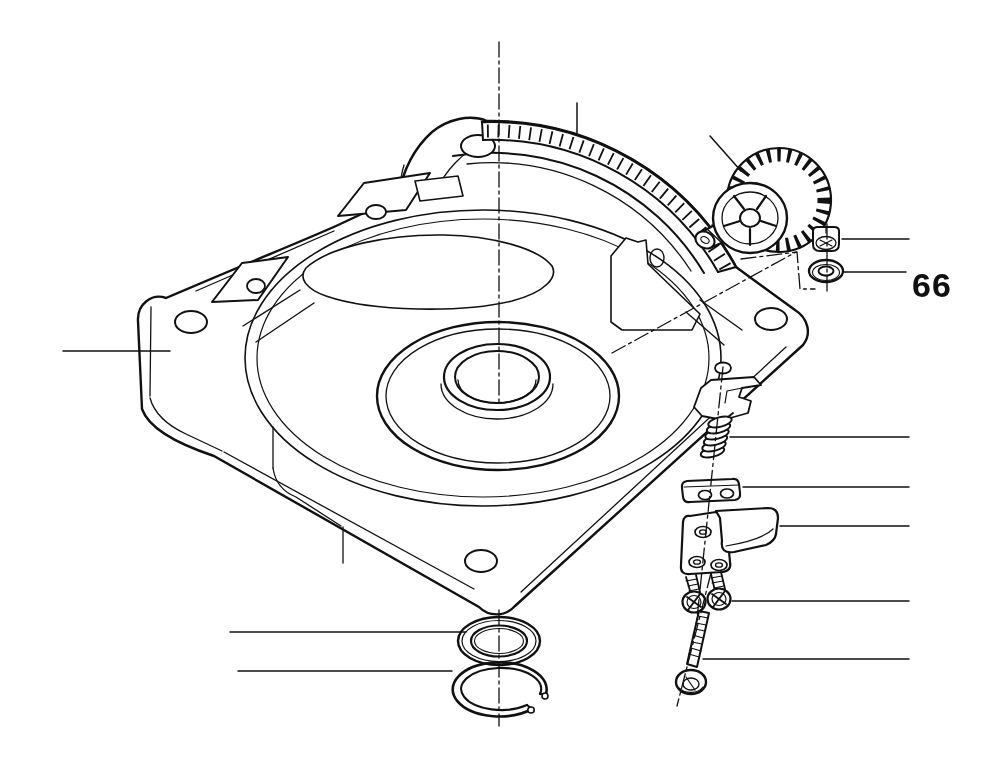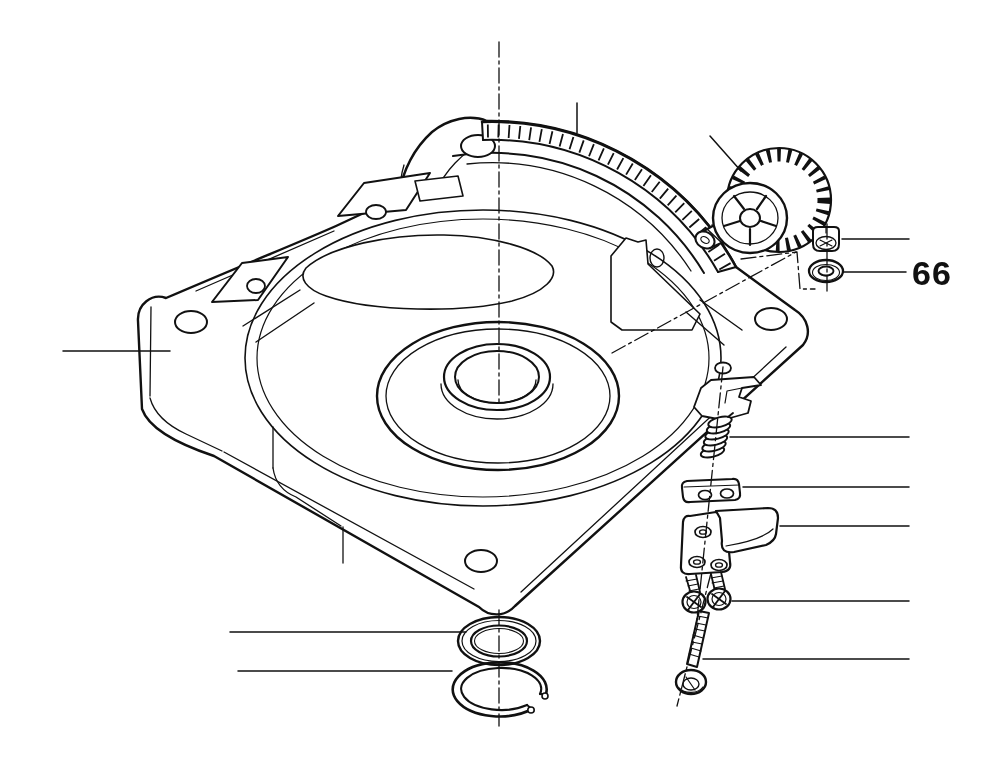--- a/index.html
+++ b/index.html
@@ -1,19 +1,19 @@
 <!DOCTYPE html>
 <html><head>
 <meta charset="utf-8">
 <style>
   html,body{margin:0;padding:0;background:#fff;}
   .stage{position:relative;width:1000px;height:774px;background:#fff;overflow:hidden;
          font-family:"Liberation Sans",sans-serif;}
   .stage svg{position:absolute;left:0;top:0;}
-  .callout-label{position:absolute;left:912px;top:256px;font-weight:bold;
+  .callout-label{position:absolute;left:912px;top:268px;font-weight:bold;
                  font-size:34px;color:#111;letter-spacing:1px;line-height:1;}
 </style>
 </head>
 <body>
 
 <div class="stage">
 <svg width="1000" height="774" viewBox="0 0 1000 774">
   <g stroke="#111" fill="none" stroke-linecap="round" stroke-linejoin="round">
 
     <g>

